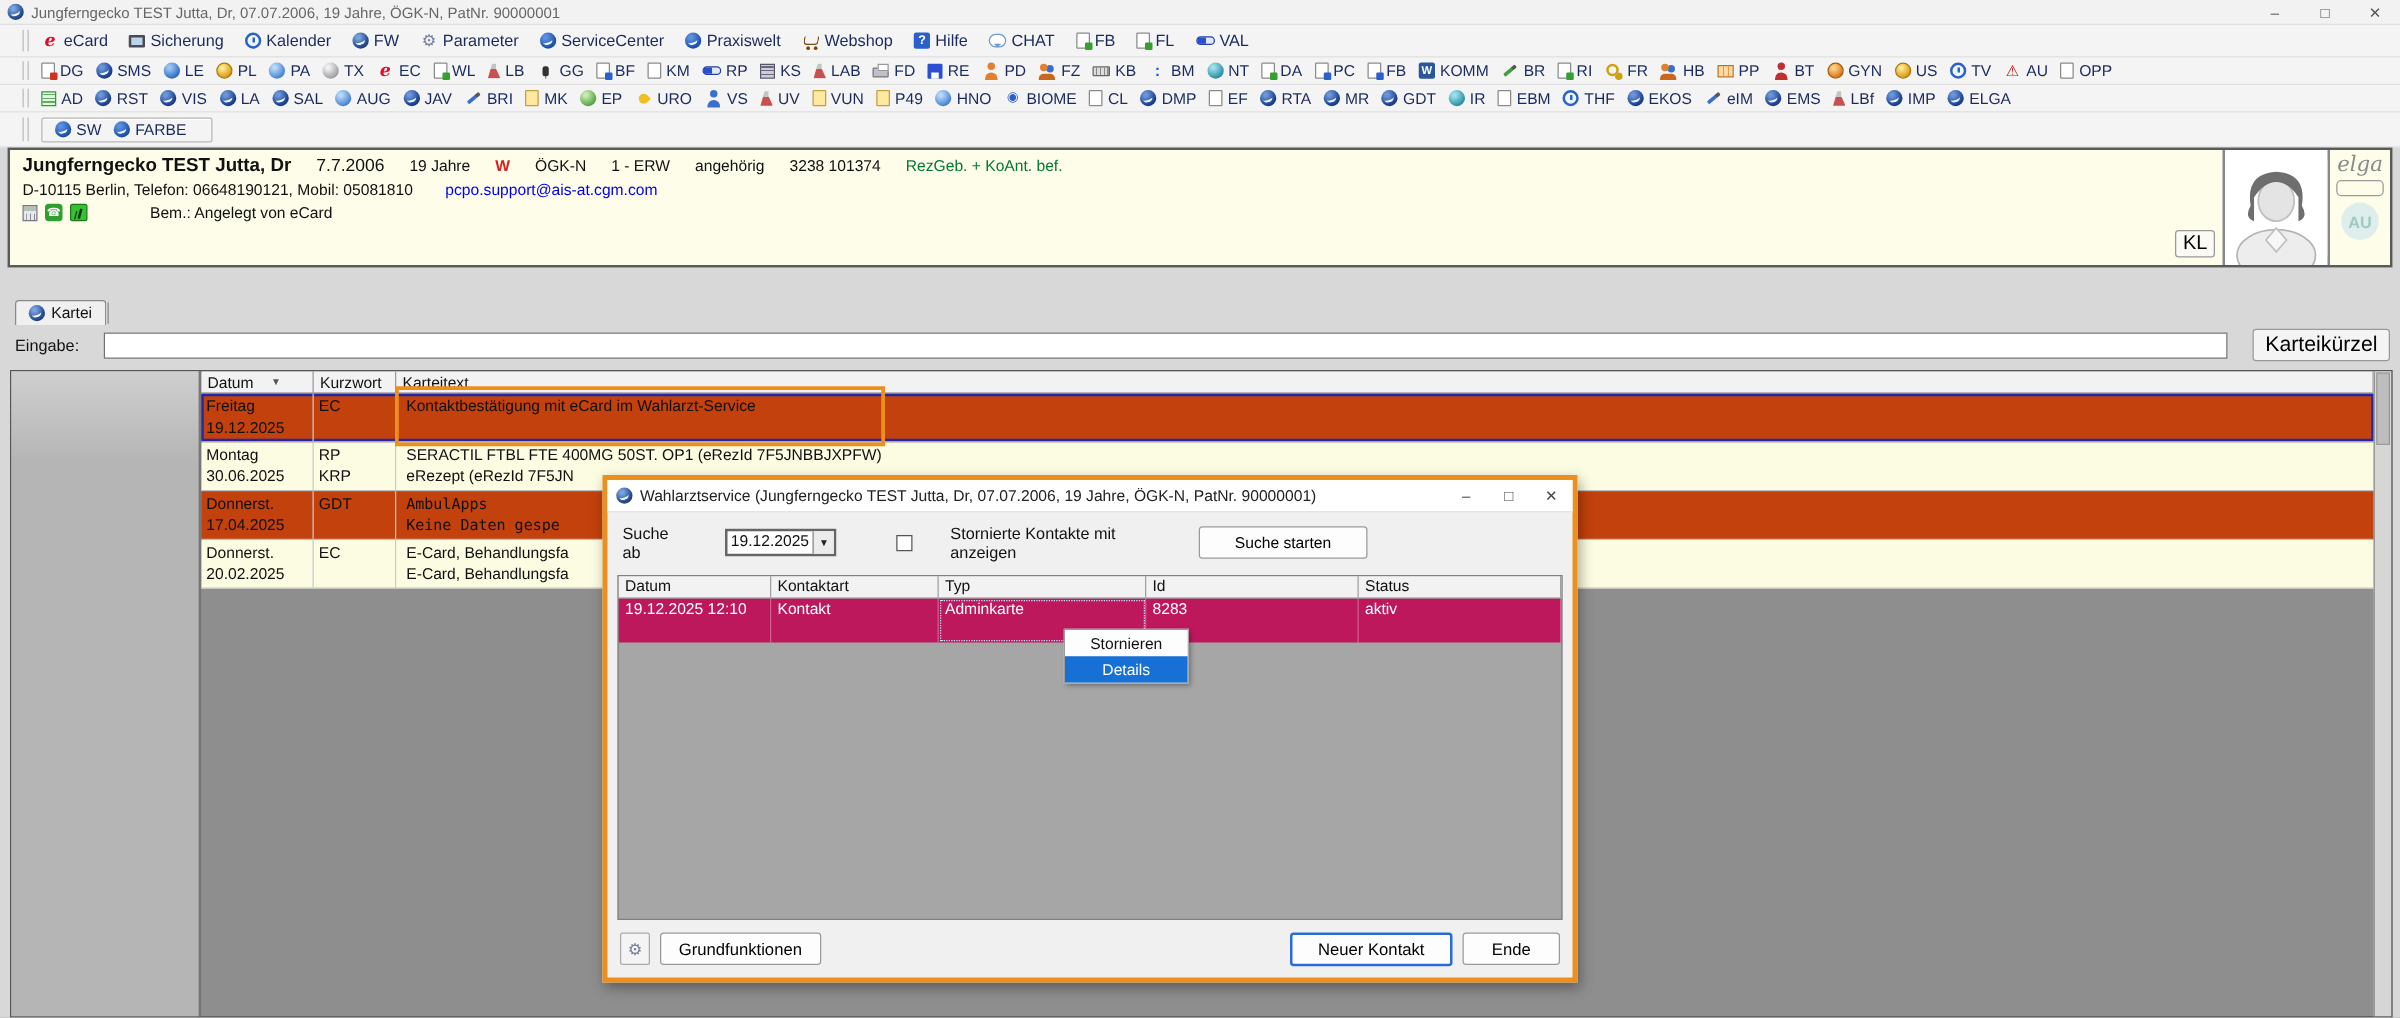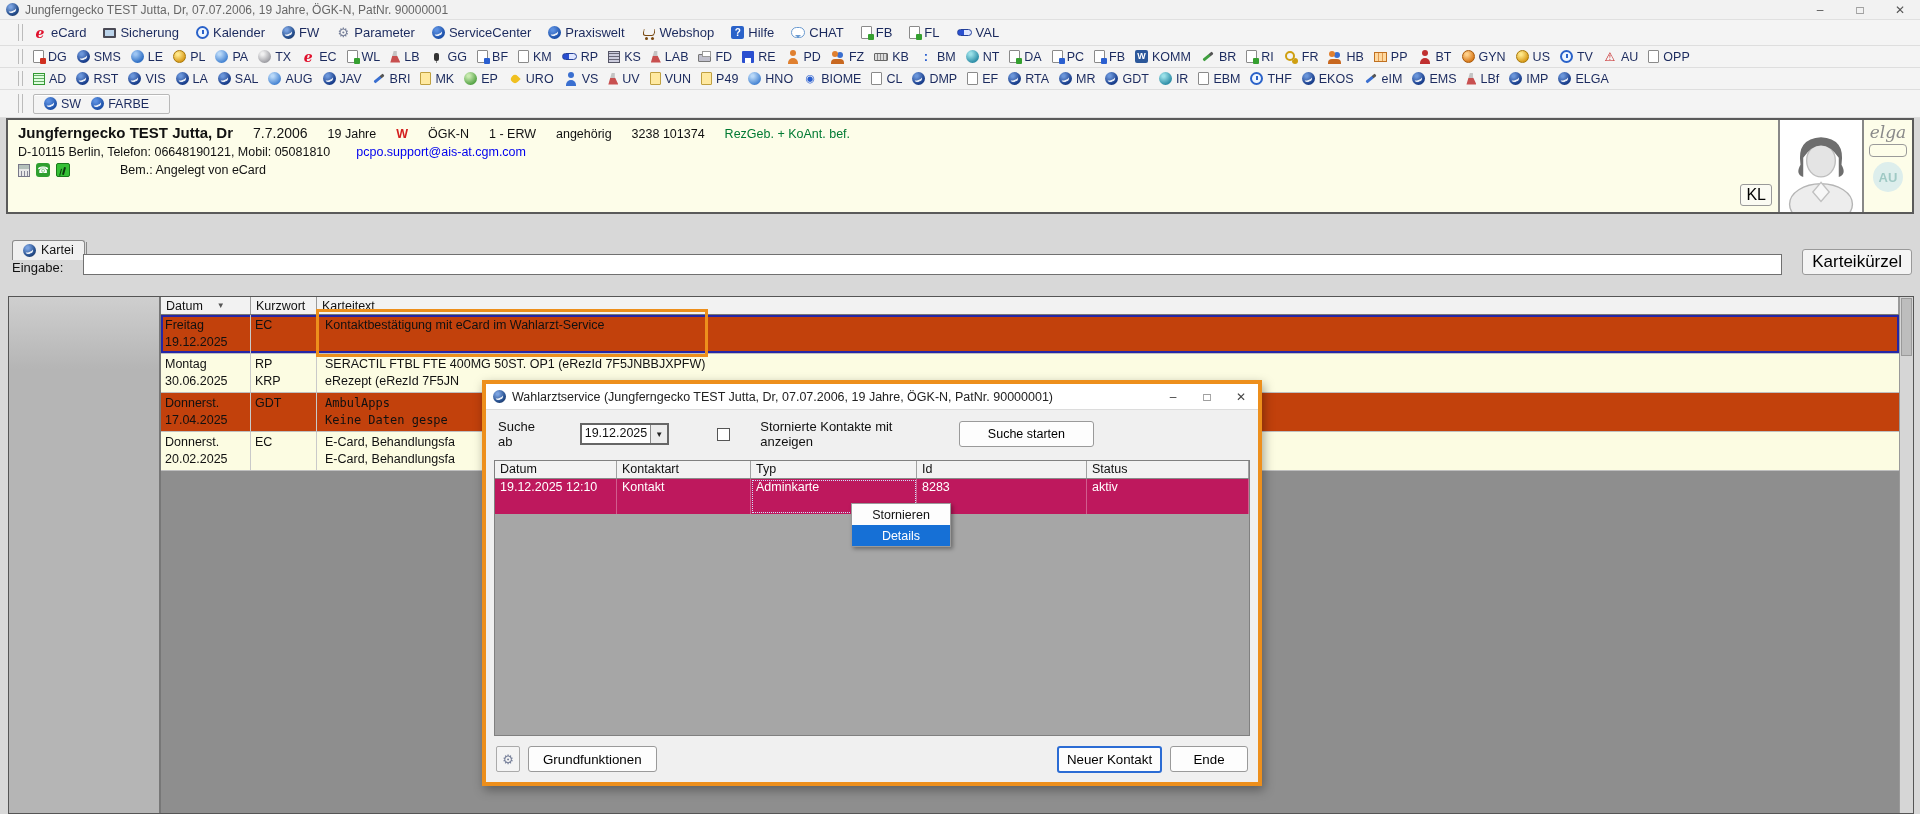--- a/index.html
+++ b/index.html
@@ -107,21 +107,21 @@
   .pat-right{width:48px;flex:none;display:flex;flex-direction:column;align-items:center;padding-top:2px}
   .elga-text{font:italic 17px "DejaVu Serif",serif;color:#8a8a8a}
   .elga-pill{width:38px;height:13px;border:1.5px solid #9a9a9a;border-radius:4px;margin-top:2px}
   .au-circle{margin-top:5px;width:30px;height:30px;border-radius:50%;background:#ddeeec;color:#9fc9c4;
     font-weight:bold;font-size:13px;display:flex;align-items:center;justify-content:center}
 
   
   .kartei-tab{position:absolute;left:12px;top:240px;display:inline-flex;align-items:center;gap:5px;
     background:#f0f0f0;border:1px solid #8a8a8a;border-bottom:none;border-radius:3px 3px 0 0;padding:2px 10px 3px}
   .tab-divider{position:absolute;left:86px;top:242px;width:1px;height:17px;background:#888}
-  .eingabe{position:absolute;left:12px;top:249px;right:8px;display:flex;align-items:flex-end;gap:20px}
+  .eingabe{position:absolute;left:12px;top:263px;right:8px;display:flex;align-items:center;gap:20px}
   .eingabe-label{font-size:13px;flex:none}
   .eingabe-input{flex:1;height:21px;border:1px solid #707070;background:#fff;font:12.5px "Liberation Sans",sans-serif;padding:0 4px}
   .kk-btn{flex:none;border:1px solid #999;border-radius:3px;background:#f4f4f4;font-size:17px;padding:2px 9px}
 
   
   .ktable{position:absolute;left:8px;top:296px;right:6px;bottom:0;border:1px solid #555;background:#8e8e8e;display:flex}
   .kleft{width:152px;flex:none;background:linear-gradient(#cfcfcf,#b5b5b5 14%);border-right:2px solid #777}
   .kmain{flex:1;display:flex;flex-direction:column;overflow:hidden}
   .khead{display:flex;height:18px;flex:none;background:#f2f2f2;border-bottom:1px solid #777}
   .khc{padding:1px 5px;border-right:1px solid #9a9a9a;display:flex;align-items:center;gap:14px}
@@ -166,21 +166,21 @@
   .dlist-void{flex:1}
   .ctx-menu{position:absolute;left:356px;top:42px;width:100px;background:#f8f8f8;border:1px solid #9a9a9a;
     box-shadow:2px 2px 4px rgba(0,0,0,.35);z-index:20}
   .ctx-item{height:21px;display:flex;align-items:center;justify-content:center;font-size:12.5px;background:#fdfdfd}
   .ctx-item.sel{background:#1670d6;color:#fff}
   .dlg-footer{height:46px;flex:none;display:flex;align-items:center;padding:0 10px;gap:8px}
   .gear-btn{width:24px;height:26px;border:1px solid #aaa;border-radius:2px;background:#f4f4f4;
     display:flex;align-items:center;justify-content:center;font-size:13px;color:#7788aa}
   .gf-btn{height:26px;padding:0 14px;border:1px solid #9a9a9a;border-radius:3px;background:#fdfdfd;
     display:flex;align-items:center;justify-content:center}
-  .nk-btn{margin-left:auto;width:105px;height:27px;border:2px solid #2b6cd4;border-radius:3px;background:#fdfdfd;
+  .nk-btn{margin-left:auto;width:130px;height:27px;border:2px solid #2b6cd4;border-radius:3px;background:#fdfdfd;
     display:flex;align-items:center;justify-content:center}
   .ende-btn{width:78px;height:26px;border:1px solid #9a9a9a;border-radius:3px;background:#fdfdfd;
     display:flex;align-items:center;justify-content:center}
 </style>
 </head>
 <body>
 
 <div class="titlebar">
   <span class="ic cgm"></span>
   <span class="titlebar-text">Jungferngecko TEST Jutta, Dr, 07.07.2006, 19 Jahre, ÖGK-N, PatNr. 90000001</span>

